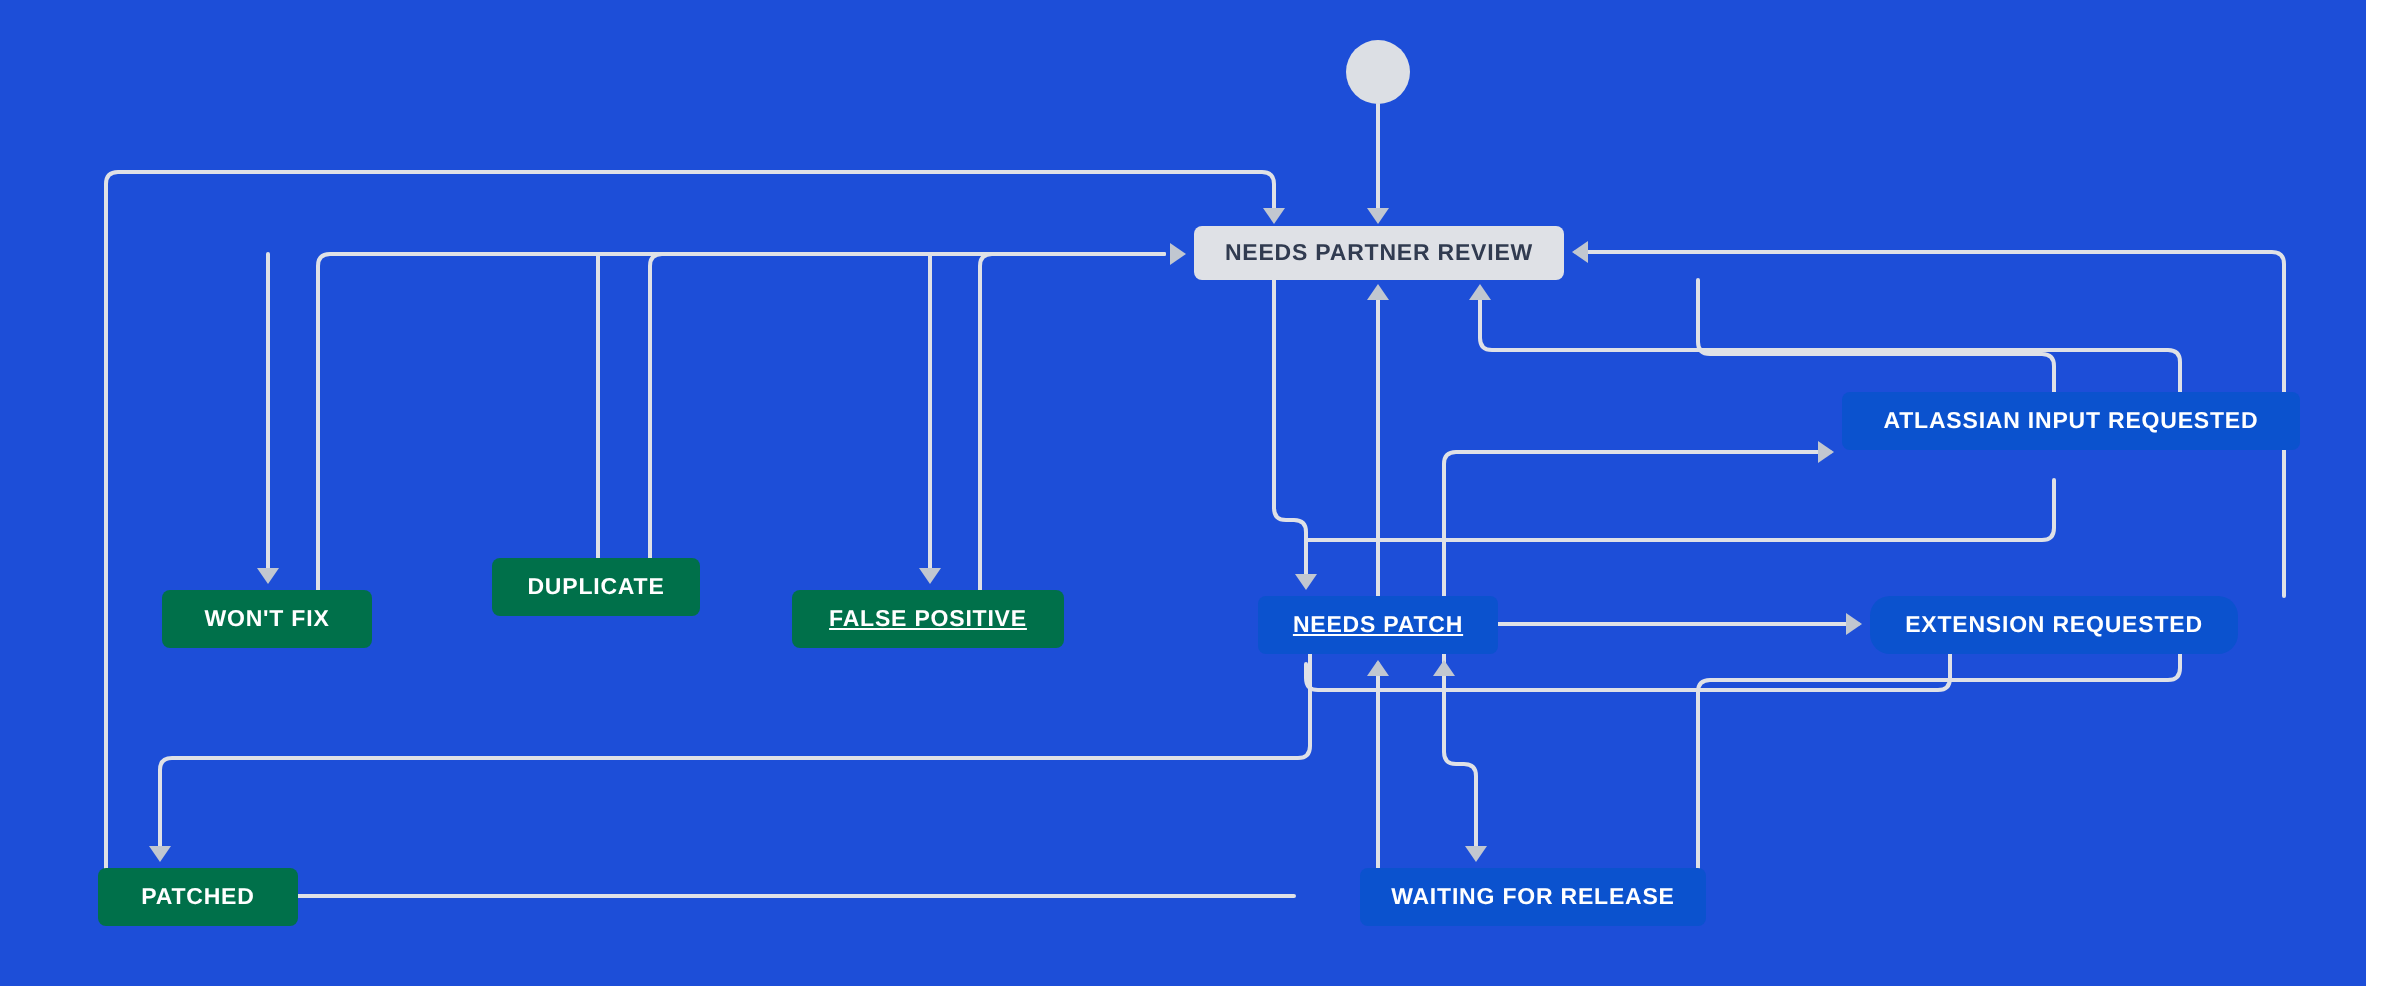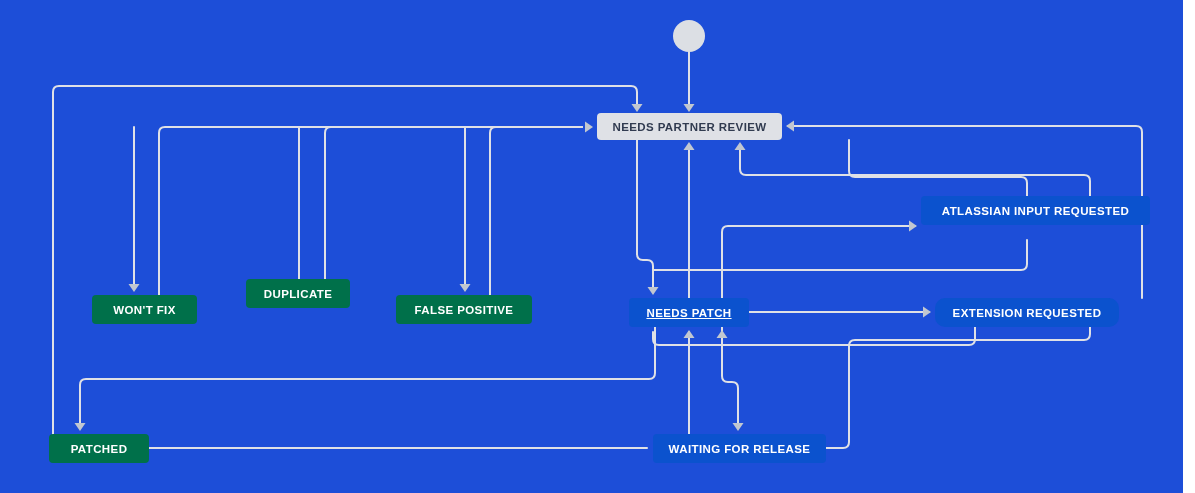--- a/index.html
+++ b/index.html
@@ -115,41 +115,41 @@
         <polygon points="732.5,423 743.5,423 738,431" class="arrow-head" fill="#C1C7D0"></polygon>
         <polygon points="74.5,423 85.5,423 80,431" class="arrow-head" fill="#C1C7D0"></polygon>
         <polygon points="142,442.5 142,453.5 134,448" class="arrow-head" fill="#C1C7D0"></polygon>
       </g>
   </svg>
 
   <div id="node-layer">
       <div class="node status-grey" style="left: 597px; top: 113px; width: 185px; height: 27px; background: rgb(223, 225, 230); color: rgb(49, 59, 80);">
         <span>NEEDS PARTNER REVIEW</span>
       </div>
-      <div class="node status-green" style="left: 92px; top: 295px; width: 105px; height: 29px; background: rgb(0, 112, 74);">
+      <div class="node status-green" style="left: 81px; top: 295px; width: 105px; height: 29px; background: rgb(0, 112, 74);">
         <span>WON'T FIX</span>
       </div>
       <div class="node status-green" style="left: 246px; top: 279px; width: 104px; height: 29px; background: rgb(0, 112, 74);">
         <span>DUPLICATE</span>
       </div>
-      <div class="node status-green" style="left: 396px; top: 295px; width: 136px; height: 29px; background: rgb(0, 112, 74);">
+      <div class="node status-green" style="left: 396px; top: 295px; width: 136px; height: 29px; background: rgb(0, 112, 74); text-decoration: underline;">
         <span>FALSE POSITIVE</span>
       </div>
       <div class="node status-blue" style="left: 629px; top: 298px; width: 120px; height: 29px; background: rgb(11, 82, 206); text-decoration: underline;">
         <span>NEEDS PATCH</span>
       </div>
       <div class="node status-blue" style="left: 921px; top: 196px; width: 229px; height: 29px; background: rgb(11, 82, 206);">
         <span>ATLASSIAN INPUT REQUESTED</span>
       </div>
       <div class="node status-blue" style="left: 935px; top: 298px; width: 184px; height: 29px; background: rgb(11, 82, 206); border-radius: 10px;">
         <span>EXTENSION REQUESTED</span>
       </div>
       <div class="node status-green" style="left: 30px; top: 434px; width: 100px; height: 29px; background: rgb(0, 112, 74); margin-left: 19px;">
         <span>PATCHED</span>
       </div>
-      <div class="node status-blue" style="left: 653px; top: 434px; width: 173px; height: 29px; background: rgb(11, 82, 206);">
+      <div class="node status-blue" style="left: 680px; top: 434px; width: 173px; height: 29px; background: rgb(11, 82, 206);">
         <span>WAITING FOR RELEASE</span>
       </div>
     </div>
 
   <div class="start-circle" id="start-marker" style="left: 673px; top: 20px; width: 32px; height: 32px; background: rgb(220, 223, 228);"></div>
 
 </div>
 
 </body></html>

